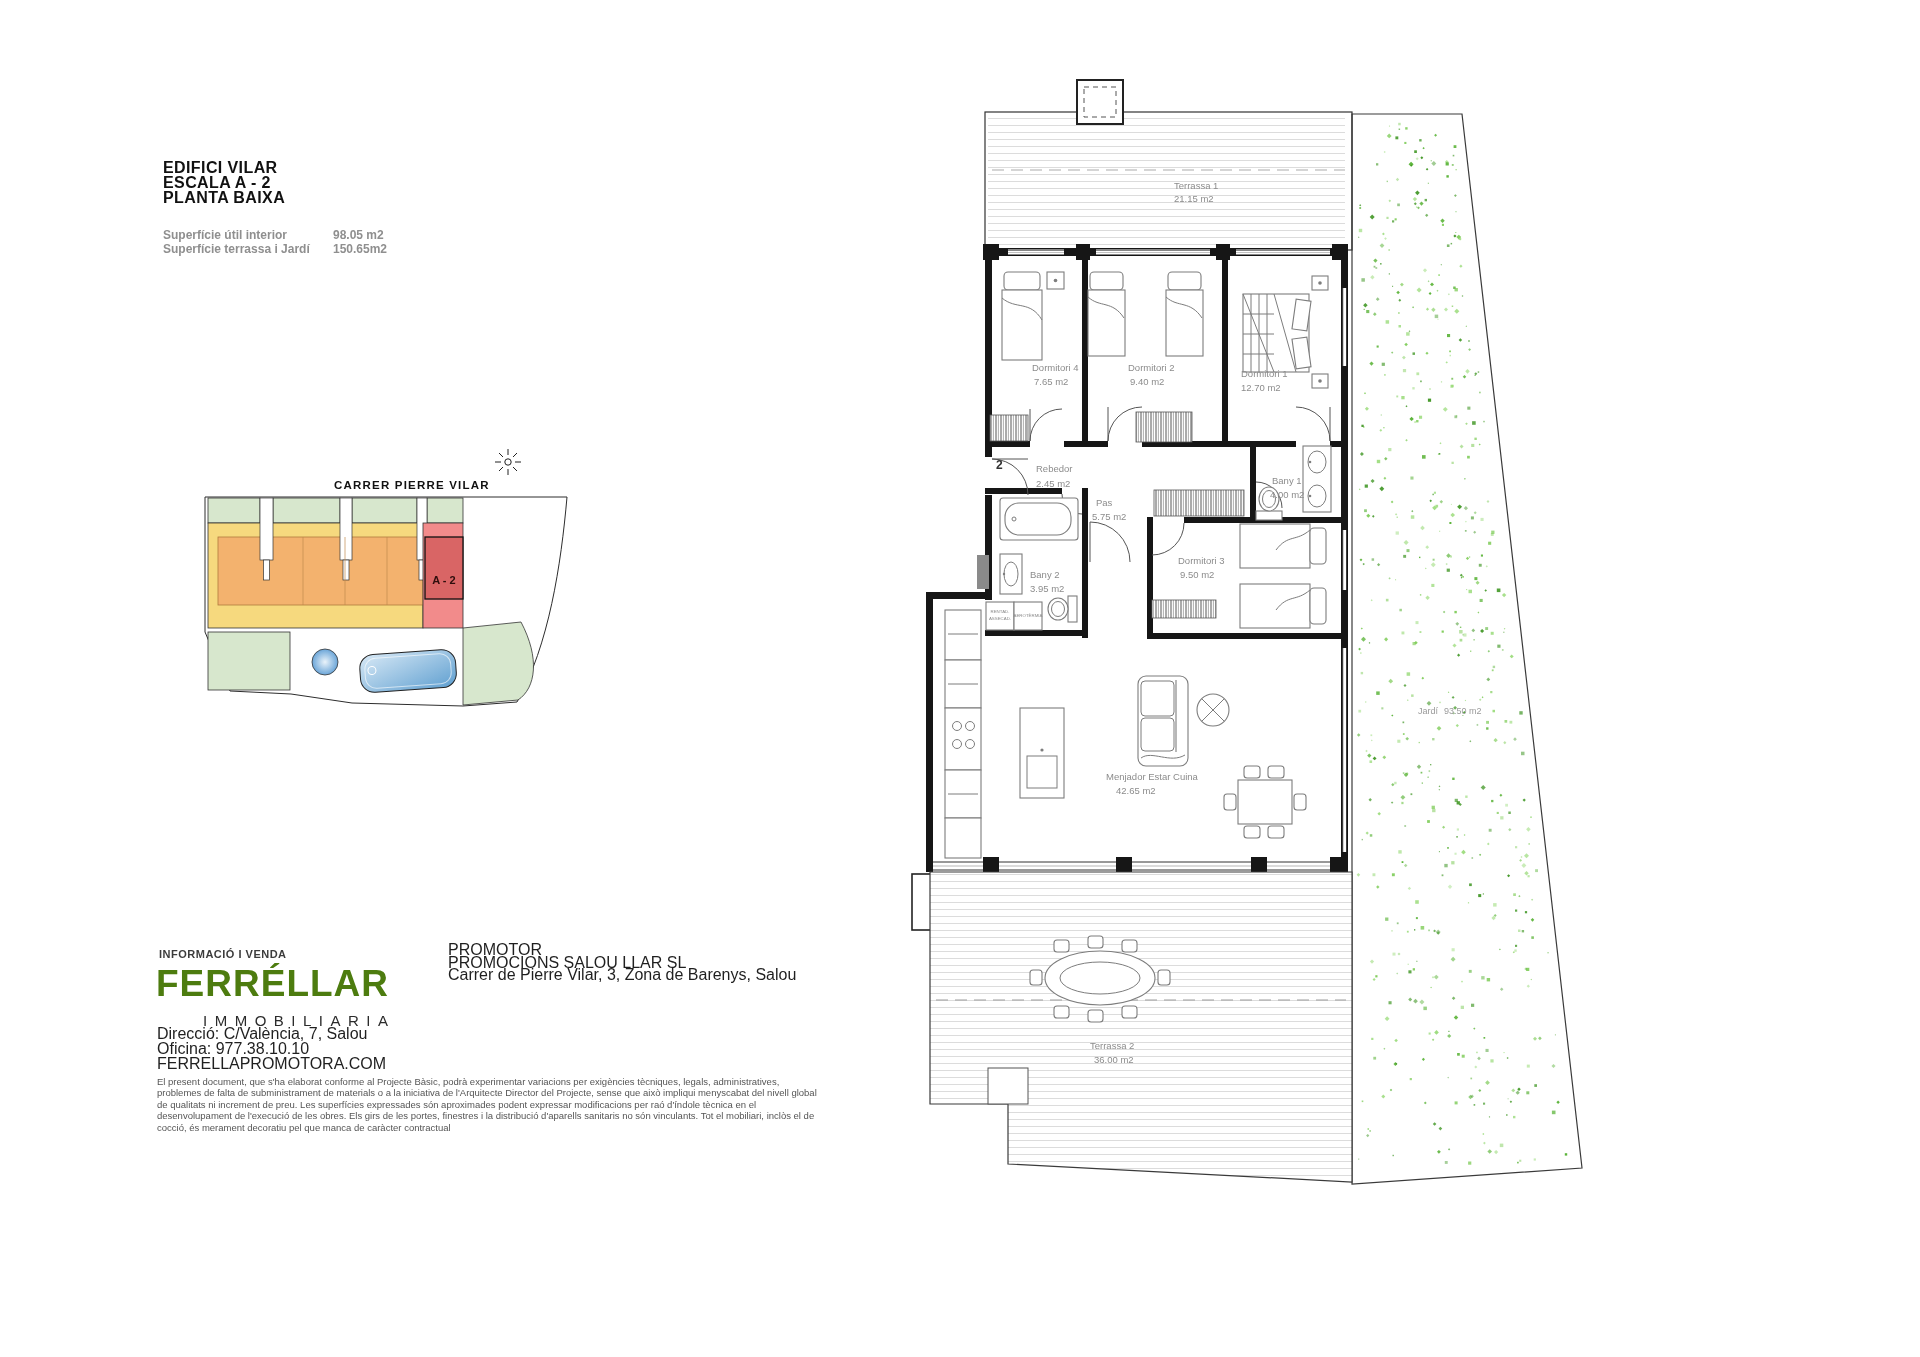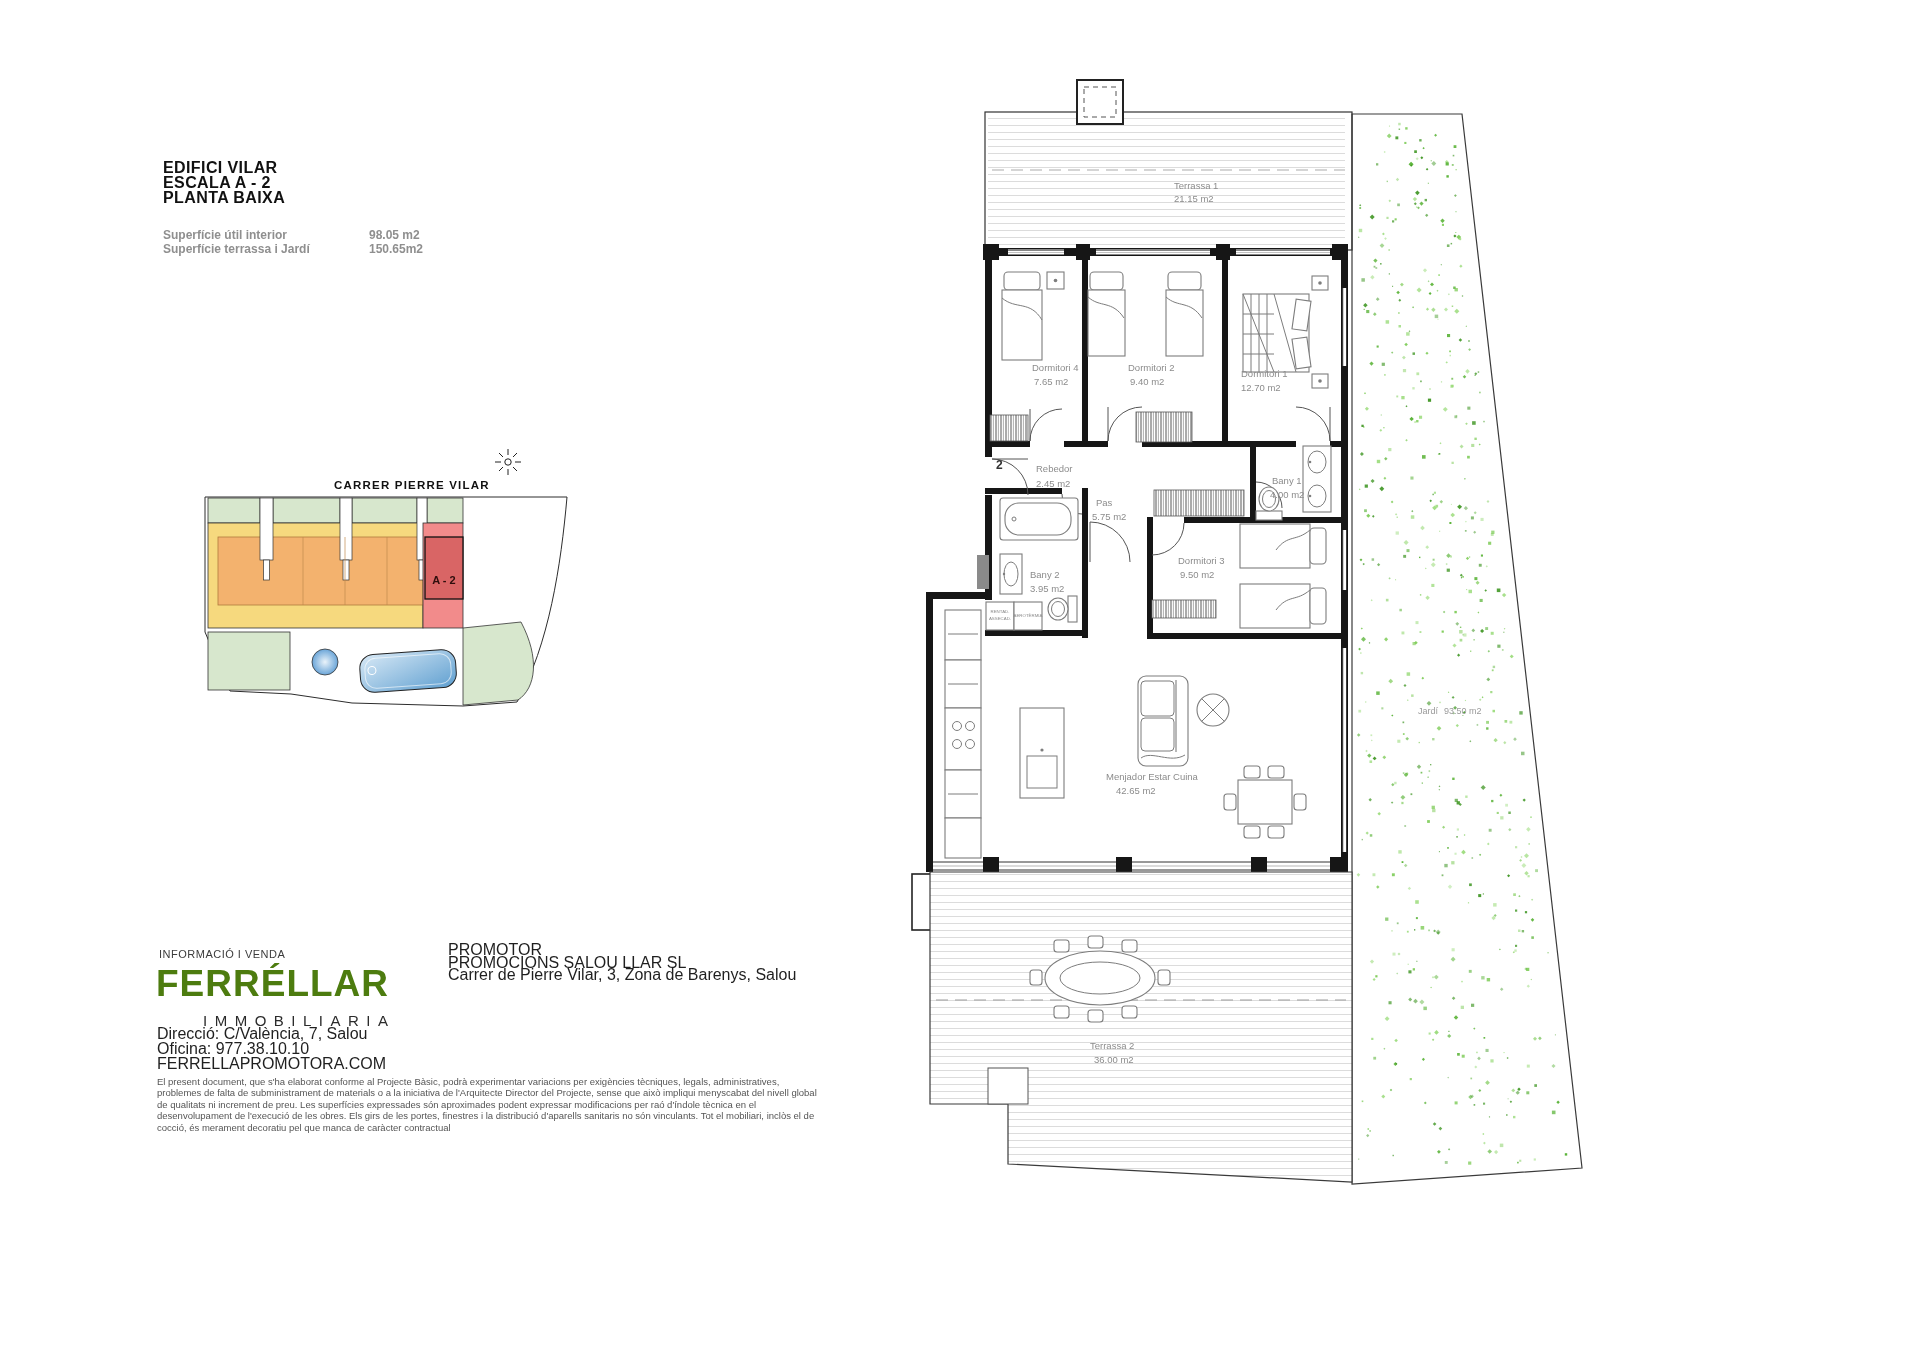--- a/index.html
+++ b/index.html
@@ -3,24 +3,24 @@
 <meta charset="utf-8">
 <style>
   html,body{margin:0;padding:0;background:#ffffff;}
   #page{position:relative;width:1920px;height:1357px;background:#fff;overflow:hidden;
         font-family:"Liberation Sans",sans-serif;}
   .abs{position:absolute;}
   
   #title{left:163px;top:160px;font-weight:bold;font-size:16px;line-height:15px;
          letter-spacing:.4px;color:#111;}
   #areas{left:163px;top:228px;font-weight:bold;font-size:12px;line-height:14px;color:#8f8f8f;}
-  .arearow{display:flex;gap:36px;}
+  .arearow{display:flex;}
   .arearow .al{width:170px;}
   
-  #infoTitle{left:159px;top:948px;font-size:11px;color:#3c3c3c;letter-spacing:.5px;}
+  #infoTitle{left:159px;top:948px;font-size:11px;color:#3c3c3c;letter-spacing:.5px;font-weight:bold;}
   #logo{left:156px;top:963px;font-size:37px;font-weight:bold;color:#4d7c0f;
         letter-spacing:1px;transform:scaleY(.98);}
   #logoSub{left:203px;top:1012px;font-size:15px;letter-spacing:7.5px;color:#2b2b2b;}
   #contact{left:157px;top:1026px;font-size:16px;line-height:15px;color:#1f1f1f;}
   #promoter{left:448px;top:944px;font-size:16px;line-height:12.5px;color:#1f1f1f;}
   #disclaimer{left:157px;top:1076px;width:662px;font-size:9.5px;line-height:1.2;color:#555;}
   
   .wall{fill:#161616;}
   .furn{fill:#fff;stroke:#7d7d7d;stroke-width:1.1;}
   .furnl{fill:none;stroke:#7d7d7d;stroke-width:1;}

